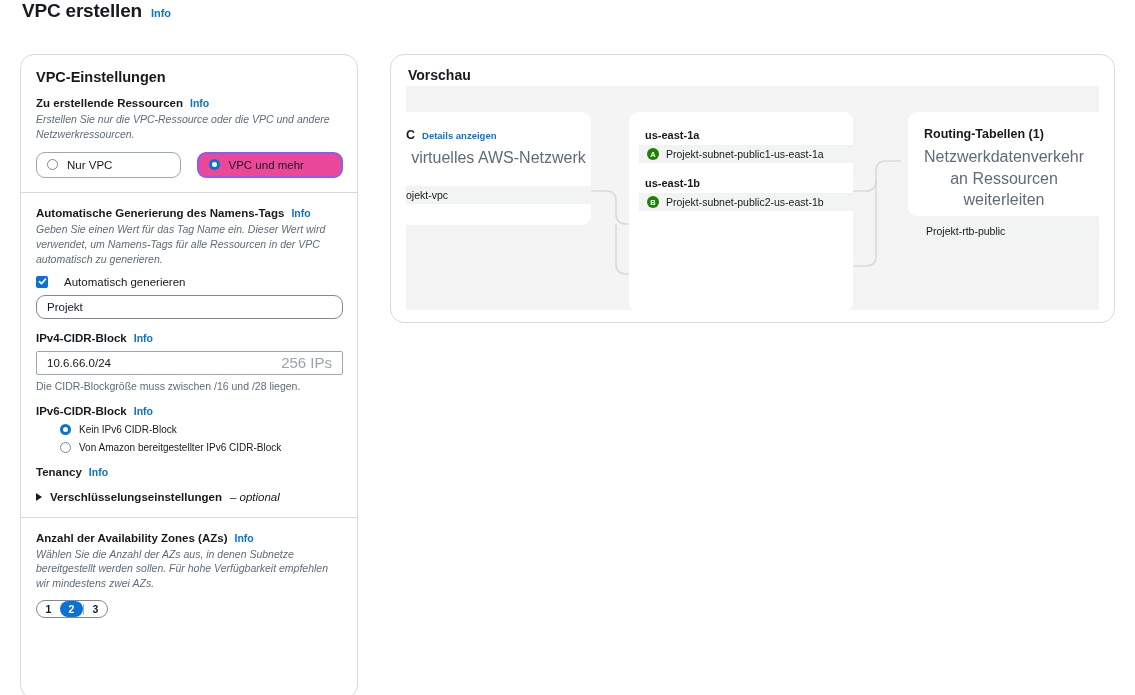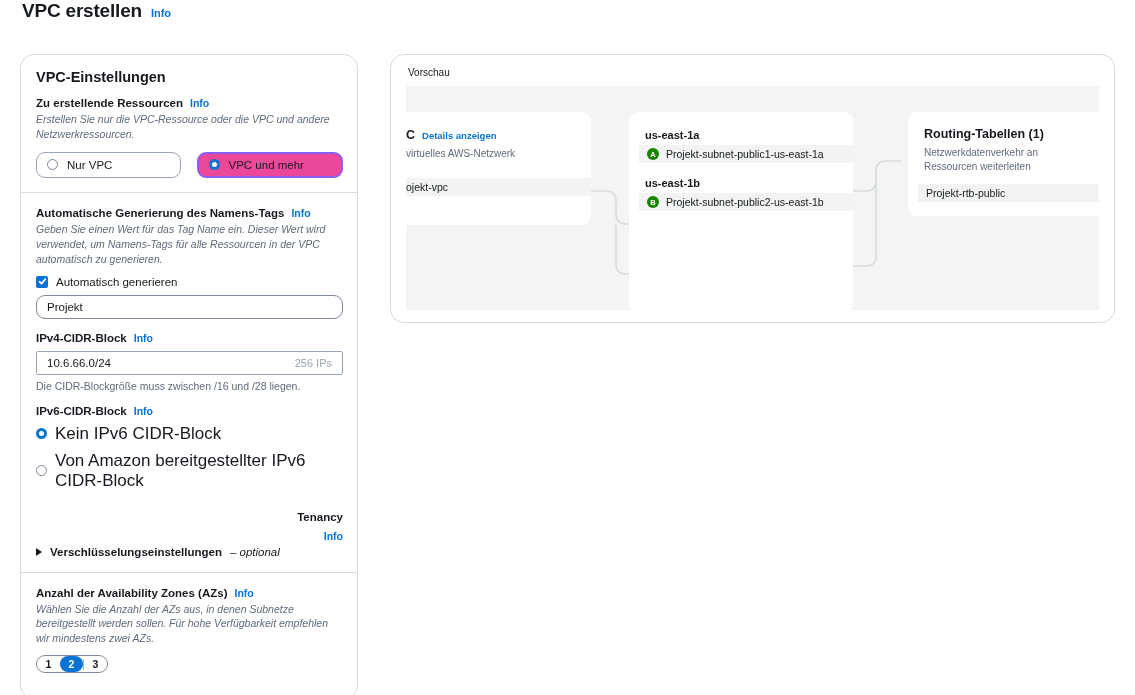--- a/index.html
+++ b/index.html
@@ -47,83 +47,83 @@
     width: 11px; height: 11px; border-radius: 50%;
     border: 1.5px solid #7d8998; background: #fff; flex: none;
   }
   .radio-dot.on {
     border: 3.5px solid #0972d3; background: #ffffff;
     box-shadow: inset 0 0 0 1.5px #ffffff;
   }
   .tile.selected .radio-dot.on { border-color: #0972d3; }
 
   
-  .check-row { display: flex; align-items: center; gap: 8px; margin-top: 9px; }
+  .check-row { display: flex; align-items: center; gap: 16px; margin-top: 9px; }
   .cbox {
     width: 12px; height: 12px; border-radius: 2px; background: #0972d3;
     display: flex; align-items: center; justify-content: center; flex: none;
   }
   .cbox svg { display: block; }
   .check-label { font-size: 11.5px; }
 
   
   .text-input {
     margin-top: 7px; height: 24px; width: 100%;
     border: 1px solid #7d8998; border-radius: 9px;
     background: #fff; display: flex; align-items: center;
     padding: 0 10px; font-size: 11.5px; color: #16191f;
   }
   .text-input.square { border-radius: 2px; border-color: #9ba7b6; justify-content: space-between; align-items: center; }
-  .suffix { font-size: 11px; color: #9aa4b1; }
-
-  
-  .radio-row { display: flex; align-items: center; gap: 8px; margin-top: 7px; font-size: 17px; }
+  .suffix { font-size: 15px; color: #9aa4b1; }
+
+  
+  .radio-row { display: flex; align-items: center; gap: 8px; margin-top: 7px; font-size: 10px; margin-left: 24px; }
 
   
   .select {
     margin-top: 7px; height: 23px; width: 100%;
     border: 1px solid #7d8998; border-radius: 9px; background: #fff;
     display: flex; align-items: center; justify-content: space-between;
     padding: 0 9px 0 10px; font-size: 11.5px; cursor: pointer;
   }
   .caret { width: 0; height: 0; border-left: 5px solid transparent; border-right: 5px solid transparent; border-top: 6px solid #0972d3; }
 
   
-  .expander { display: flex; align-items: center; gap: 8px; margin-top: 4px; font-size: 11.5px; font-weight: bold; cursor: pointer; }
+  .expander { display: flex; align-items: center; gap: 8px; margin-top: 13px; font-size: 11.5px; font-weight: bold; cursor: pointer; }
   .tri-right { width:0; height:0; border-top:4.5px solid transparent; border-bottom:4.5px solid transparent; border-left:6.5px solid #16191f; }
   .opt-italic { font-style: italic; font-weight: normal; }
 
   
   .segmented {
     margin-top: 9px; display: inline-flex; align-items: center;
     height: 18px; border: 1px solid #7d8998; border-radius: 10px;
     overflow: hidden; background: #fff;
   }
   .seg { width: 23px; text-align: center; font-size: 10.5px; font-weight: bold; color: #16191f; cursor: pointer; line-height: 16px; }
   .seg.active { background: #0972d3; color: #fff; border-radius: 8px; }
   .seg-div { width: 1px; height: 11px; background: #aab4c0; }
 
   
   .preview-card {
     position: absolute; left: 390px; top: 54px; width: 725px; height: 269px;
     background: #ffffff; border: 1px solid #d5dbdb; border-radius: 14px;
     overflow: hidden;
   }
-  .preview-title { font-size: 10px; font-weight: normal; padding: 12px 0 0 17px; }
+  .preview-title { font-size: 14px; font-weight: bold; padding: 12px 0 0 17px; }
   .canvas {
     position: absolute; left: 15px; top: 31px; right: 15px; bottom: 12px;
     background: #f4f4f4; overflow: hidden;
   }
 
   .node {
     position: absolute; background: #ffffff; border-radius: 9px;
   }
   .node-title { font-size: 12.5px; font-weight: bold; color: #16191f; }
   .node-title-row { display: flex; align-items: baseline; gap: 7px; }
-  .node-sub { font-size: 10px; color: #5f6b7a; line-height: 1.35; margin-top: 5px; }
+  .node-sub { font-size: 16px; color: #5f6b7a; line-height: 1.35; margin-top: 5px; text-align: center; }
   .node-link { font-size: 9.5px; font-weight: bold; color: #0972d3; cursor: pointer; }
   .res-chip {
     background: #f2f3f3; height: 18px; display: flex; align-items: center;
     gap: 7px; padding: 0 8px; font-size: 10.5px; color: #16191f;
   }
   .az-label { font-size: 11px; font-weight: bold; margin-bottom: 4px; }
   .badge {
     width: 12px; height: 12px; border-radius: 50%; background: #1d8102;
     color: #fff; font-size: 7.5px; font-weight: bold;
     display: flex; align-items: center; justify-content: center; flex: none;
@@ -202,21 +202,21 @@
       </div>
       <div class="radio-row">
         <span class="radio-dot on"></span>
         <span>Kein IPv6 CIDR-Block</span>
       </div>
       <div class="radio-row">
         <span class="radio-dot"></span>
         <span>Von Amazon bereitgestellter IPv6 CIDR-Block</span>
       </div>
 
-      <div class="field-label" style="margin-top:20px;flex-direction:column;">
+      <div class="field-label" style="margin-top:13px;">
         <span>Tenancy</span>
         <span class="info-link">Info</span>
       </div>
 
       <div class="expander">
         <span class="tri-right"></span>
         <span>Verschlüsselungseinstellungen</span>
         <span class="opt-italic">– optional</span>
       </div>
     </div>

